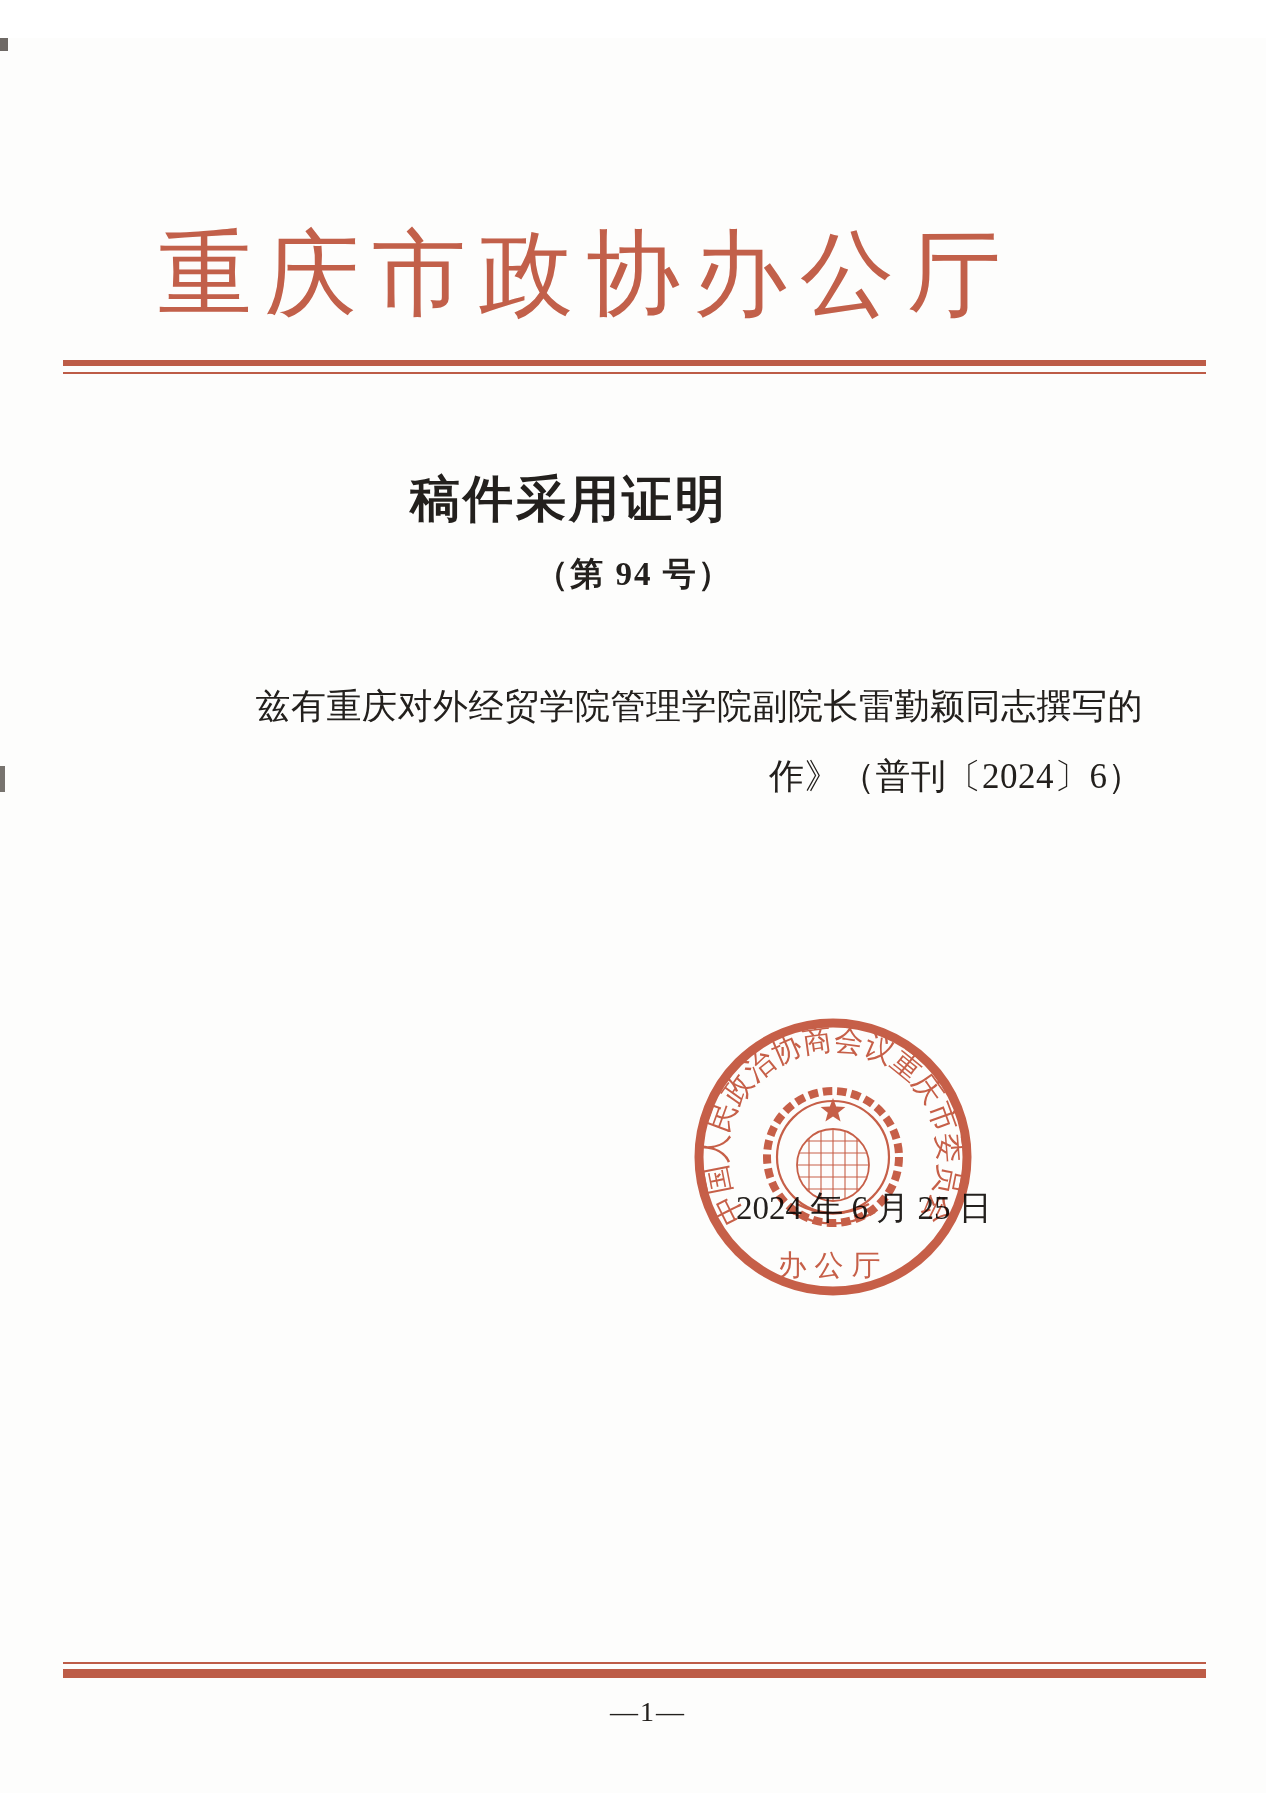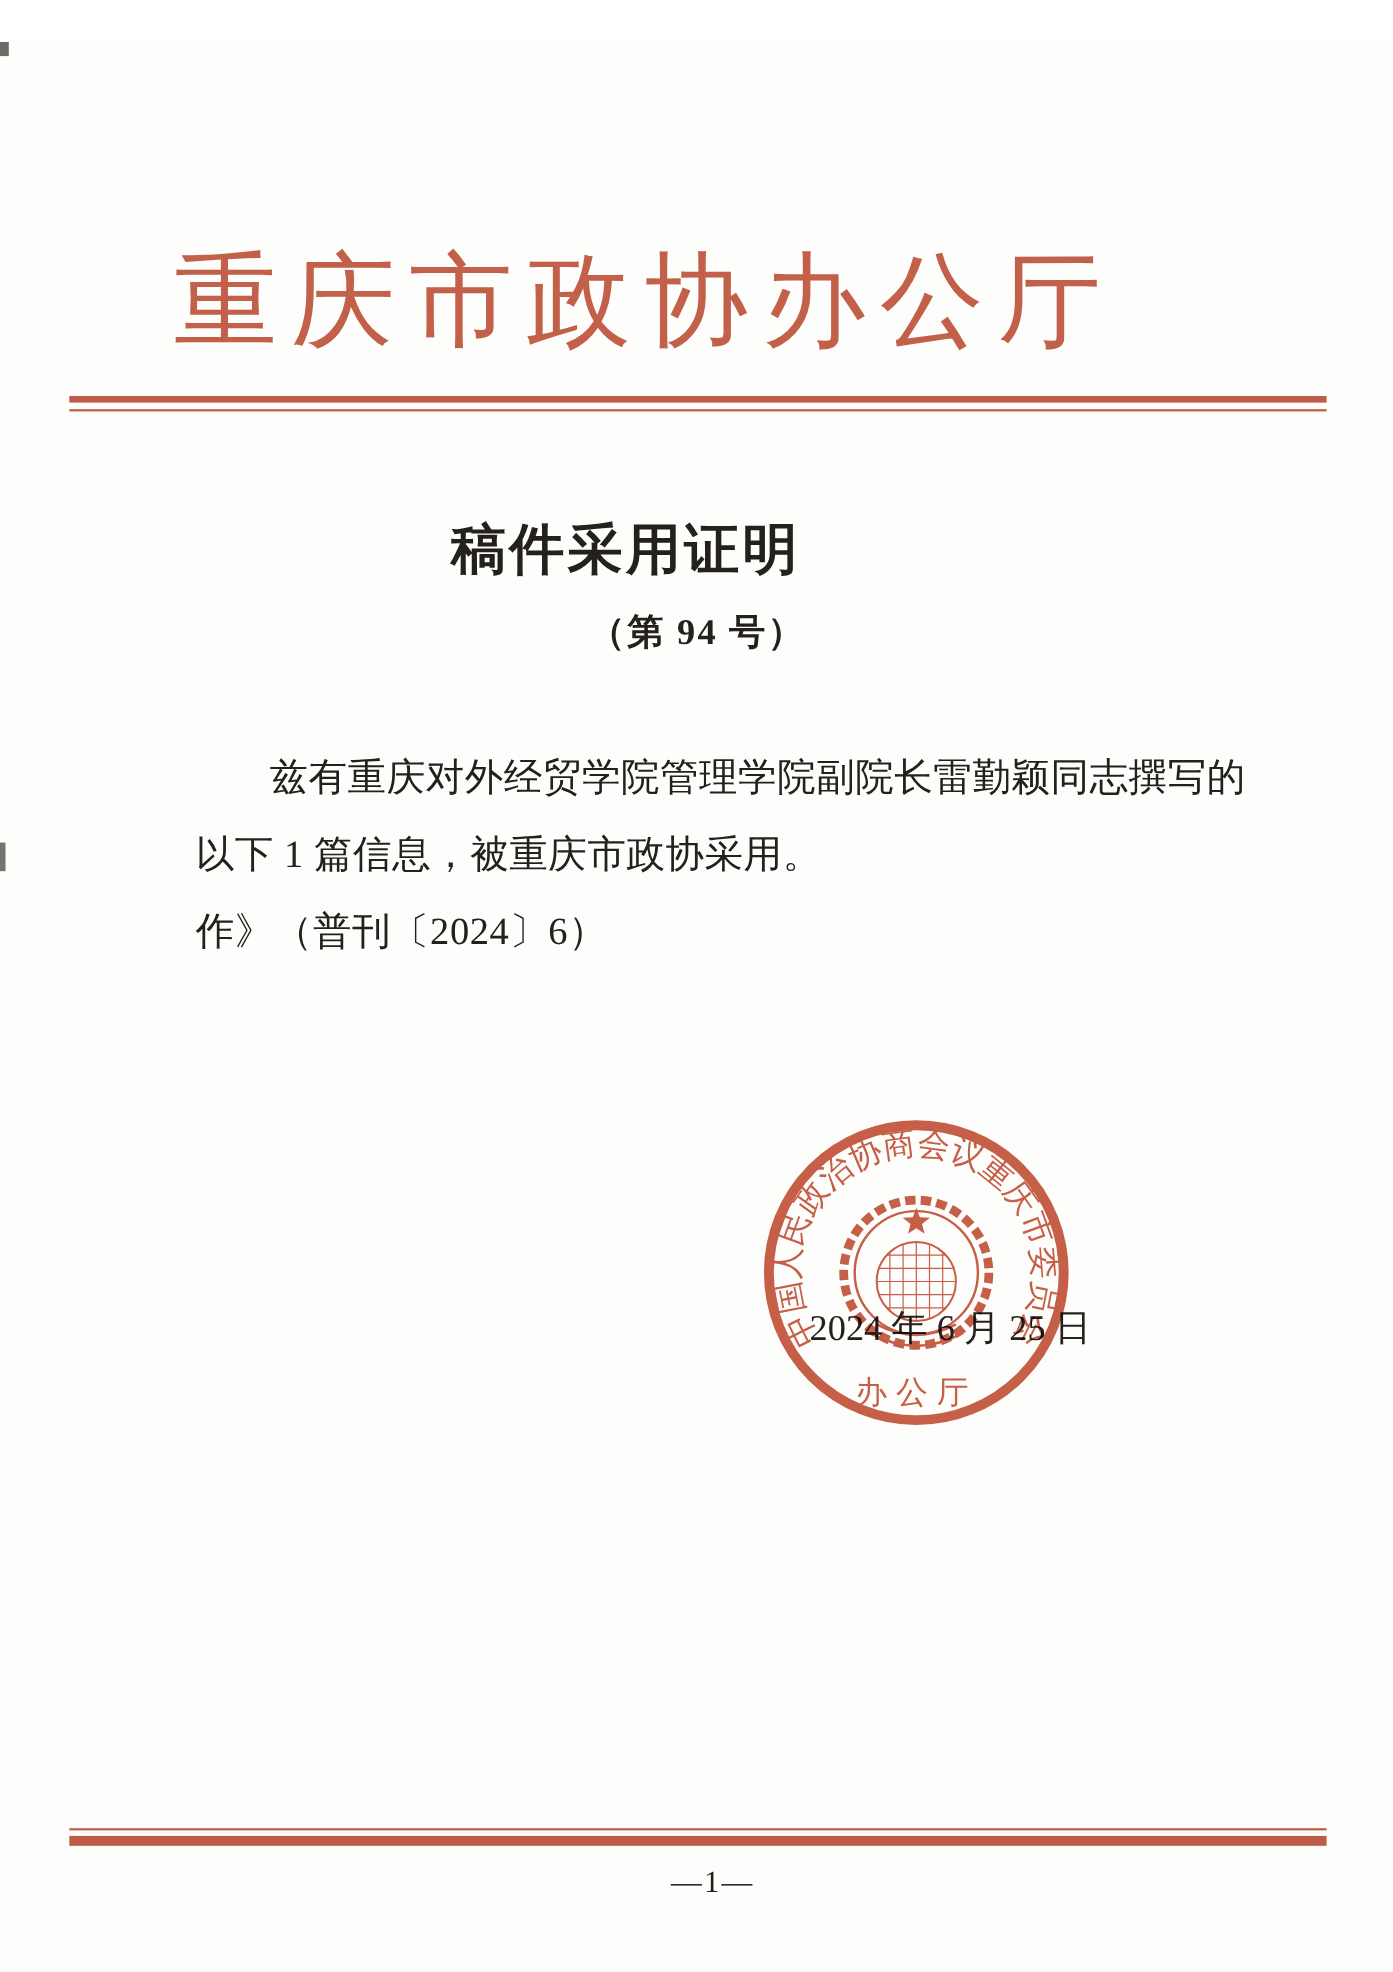--- a/index.html
+++ b/index.html
@@ -54,21 +54,21 @@
 
   
   .doc-body {
     position: absolute;
     left: 178px; top: 634px;
     width: 965px;
     font-size: 35px;
     line-height: 70px;
     letter-spacing: 0.5px;
   }
-  .doc-body .line { white-space: nowrap; }
+  .doc-body .line { white-space: nowrap; text-align: right; }
   .doc-body .line.indent { padding-left: 67px; }
 
   
   .sig-org {
     position: absolute;
     left: 654px; top: 1072px;
     font-size: 32px;
     line-height: 48px;
     white-space: nowrap;
     z-index: 2;
@@ -123,21 +123,20 @@
 
   <div class="letterhead-title">重庆市政协办公厅</div>
   <div class="rule rule-top-thick"></div>
   <div class="rule rule-top-thin"></div>
 
   <div class="doc-title">稿件采用证明</div>
   <div class="doc-number">（第 94 号）</div>
 
   <div class="doc-body">
     <div class="line indent">兹有重庆对外经贸学院管理学院副院长雷勤颖同志撰写的</div>
-    <div class="line">以下 1 篇信息，被重庆市政协采用。</div>
     <div class="line">作》（普刊〔2024〕6）</div>
   </div>
 
   <div class="sig-date">2024 年 6 月 25 日</div>
 
   <div class="seal">
     <svg viewBox="0 0 300 300" xmlns="http://www.w3.org/2000/svg">
 
       <circle cx="150" cy="150" r="134" fill="none" stroke="currentColor" stroke-width="9"></circle>
 

